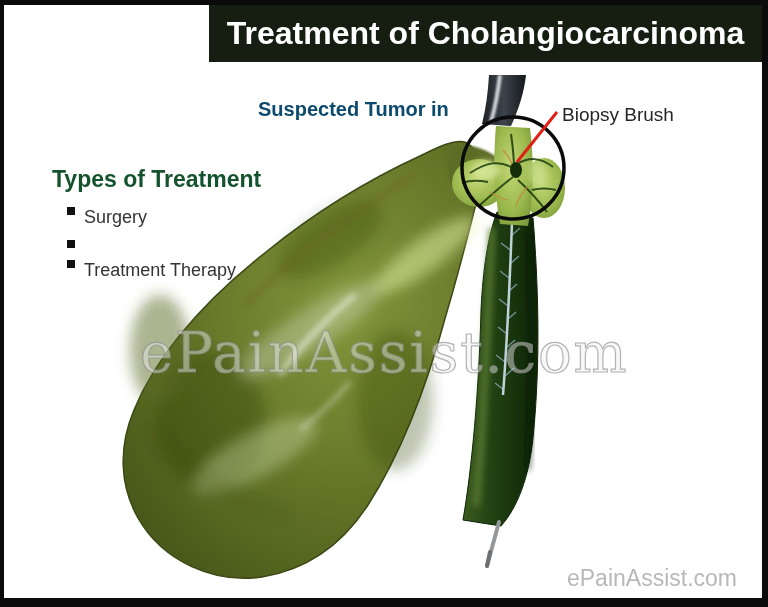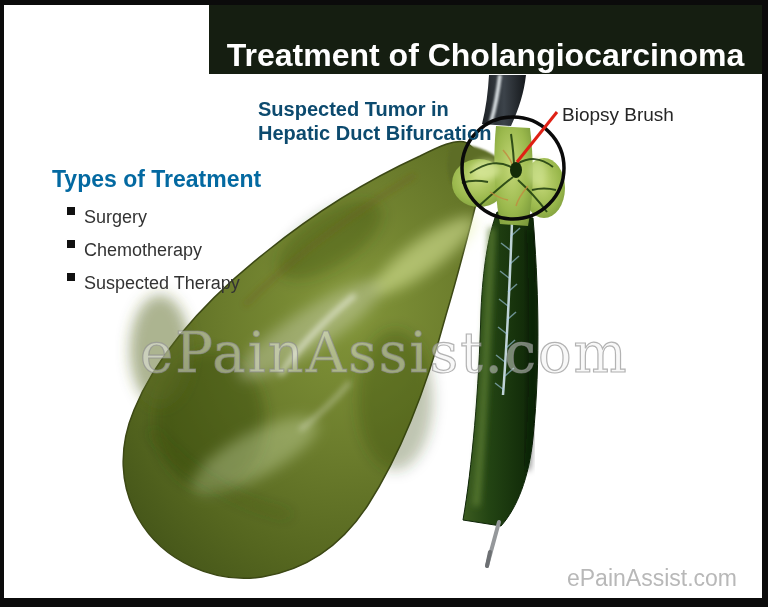--- a/index.html
+++ b/index.html
@@ -10,44 +10,44 @@
     overflow:hidden;
     font-family:"Liberation Sans", sans-serif;
   }
   .frame-edge{position:absolute;background:#0b0b0b;}
   .edge-top{left:0;top:0;width:768px;height:5px;}
   .edge-left{left:0;top:0;width:4px;height:607px;}
   .edge-right{left:762px;top:0;width:6px;height:607px;}
   .edge-bottom{left:0;top:598px;width:768px;height:9px;}
 
   .title-bar{
-    position:absolute;left:209px;top:5px;width:553px;height:69px;
+    position:absolute;left:209px;top:5px;width:553px;height:57px;
     background:#151e11;
-    display:flex;align-items:flex-end;justify-content:center;
+    display:flex;align-items:center;justify-content:center;
   }
   .title-bar h1{
     margin:0;color:#ffffff;font-size:32px;font-weight:700;
     letter-spacing:0px;white-space:nowrap;
   }
 
   .illustration{position:absolute;left:0;top:0;width:768px;height:607px;}
 
   .tumor-label{
     position:absolute;left:258px;top:97px;
     color:#0c4a6e;font-size:20px;font-weight:700;line-height:24px;
     white-space:nowrap;
   }
   .brush-label{
     position:absolute;left:562px;top:104px;
     color:#262626;font-size:19px;font-weight:400;white-space:nowrap;
   }
 
   .treatment-block{position:absolute;left:52px;top:166px;width:230px;}
   .treatment-heading{
-    margin:0 0 14px 0;color:#0369a1;font-size:23px;font-weight:700;white-space:nowrap;
+    margin:0 0 14px 0;color:#14532d;font-size:23px;font-weight:700;white-space:nowrap;
   }
   .treatment-list{list-style:none;margin:0;padding:0;}
   .treatment-list li{
     display:flex;margin:0 0 12px 0;
     color:#333333;font-size:18px;white-space:nowrap;
   }
   .bullet{
     display:inline-block;width:8px;height:8px;background:#111111;
     margin:0 9px 0 15px;flex:0 0 auto;
   }
@@ -205,38 +205,36 @@
   <div class="frame-edge edge-left"></div>
   <div class="frame-edge edge-right"></div>
   <div class="frame-edge edge-bottom"></div>
 
   <div class="title-bar">
     <h1>Treatment of Cholangiocarcinoma</h1>
   </div>
 
   <div class="tumor-label">
     <div>Suspected Tumor in</div>
-    <div>Hepatic Duct Bifurcation</div>
   </div>
   <div class="brush-label">Biopsy Brush</div>
 
   <div class="treatment-block">
     <h2 class="treatment-heading">Types of Treatment</h2>
     <ul class="treatment-list">
       <li>
         <span class="bullet"></span>
         <span>Surgery</span>
       </li>
       <li>
         <span class="bullet"></span>
-        <span>Chemotherapy</span>
       </li>
       <li>
         <span class="bullet"></span>
-        <span>Suspected Therapy</span>
+        <span>Treatment Therapy</span>
       </li>
     </ul>
   </div>
 
   <div class="watermark-center">ePainAssist.com</div>
   <div class="watermark-footer">ePainAssist.com</div>
 
 </div>
 
 </body></html>

